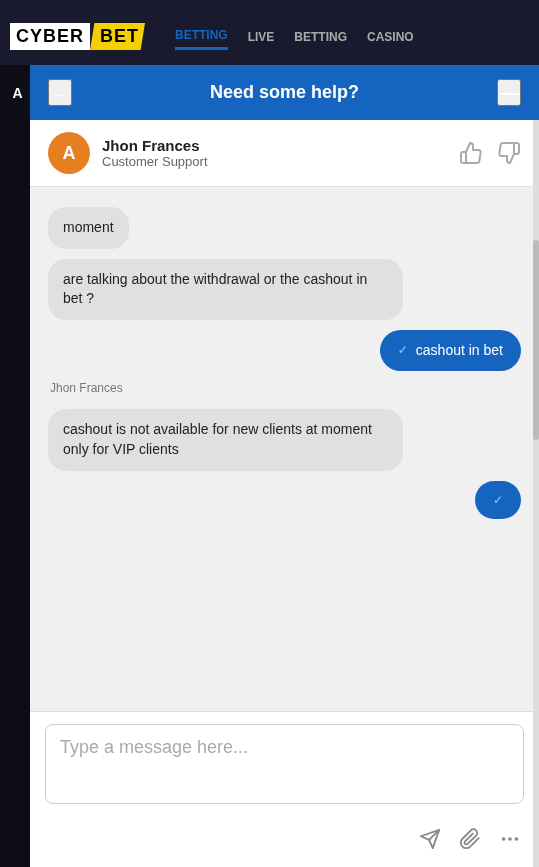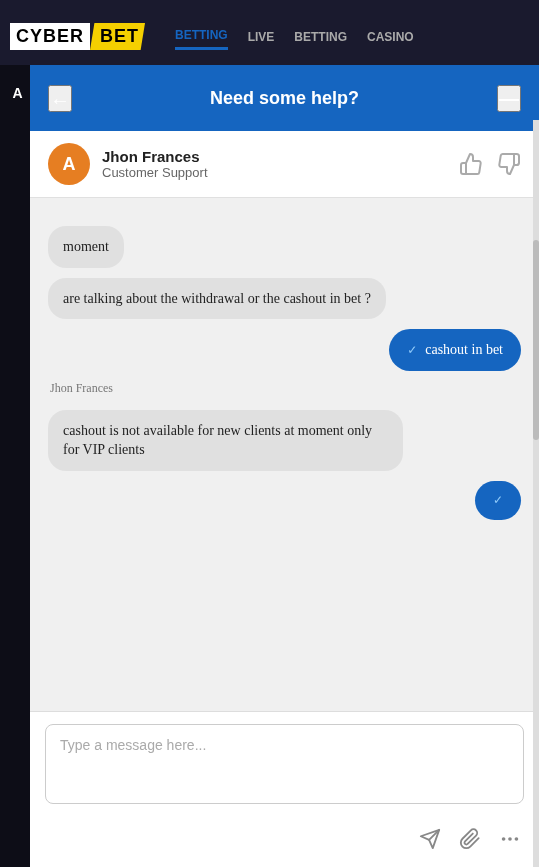--- a/index.html
+++ b/index.html
@@ -97,21 +97,21 @@
     }
 
     
     .chat-header {
       background: #1565c0;
       color: #fff;
       display: flex;
       align-items: center;
       justify-content: space-between;
       padding: 14px 18px;
-      height: 66px;
+      height: 55px;
       flex-shrink: 0;
     }
     .chat-header-back {
       color: #fff;
       font-size: 20px;
       cursor: pointer;
       font-weight: bold;
     }
     .chat-header-title {
       font-size: 18px;
@@ -171,26 +171,25 @@
       color: #888;
       font-size: 22px;
       display: flex;
       align-items: center;
     }
 
     
     .chat-messages {
       flex: 1;
       overflow-y: auto;
-      padding: 28px 18px;
+      padding: 20px 18px;
       display: flex;
       flex-direction: column;
       gap: 10px;
       background: #f0f0f0;
-      font-family: Liberation Serif, serif;
     }
 
     
     .msg-incoming {
       display: flex;
       flex-direction: column;
       align-items: flex-start;
       max-width: 75%;
     }
     .msg-outgoing {
@@ -254,21 +253,21 @@
       padding: 12px 15px;
       border-top: 1px solid #ddd;
       flex-shrink: 0;
     }
     .chat-input-box {
       border: 1px solid #ccc;
       border-radius: 8px;
       padding: 12px 14px;
       width: 100%;
       min-height: 80px;
-      font-size: 14px;
+      font-size: 18px;
       color: #aaa;
       resize: none;
       outline: none;
       font-family: Arial, sans-serif;
       background: #fff;
     }
     .chat-input-box::placeholder {
       color: #aaa;
     }
 

